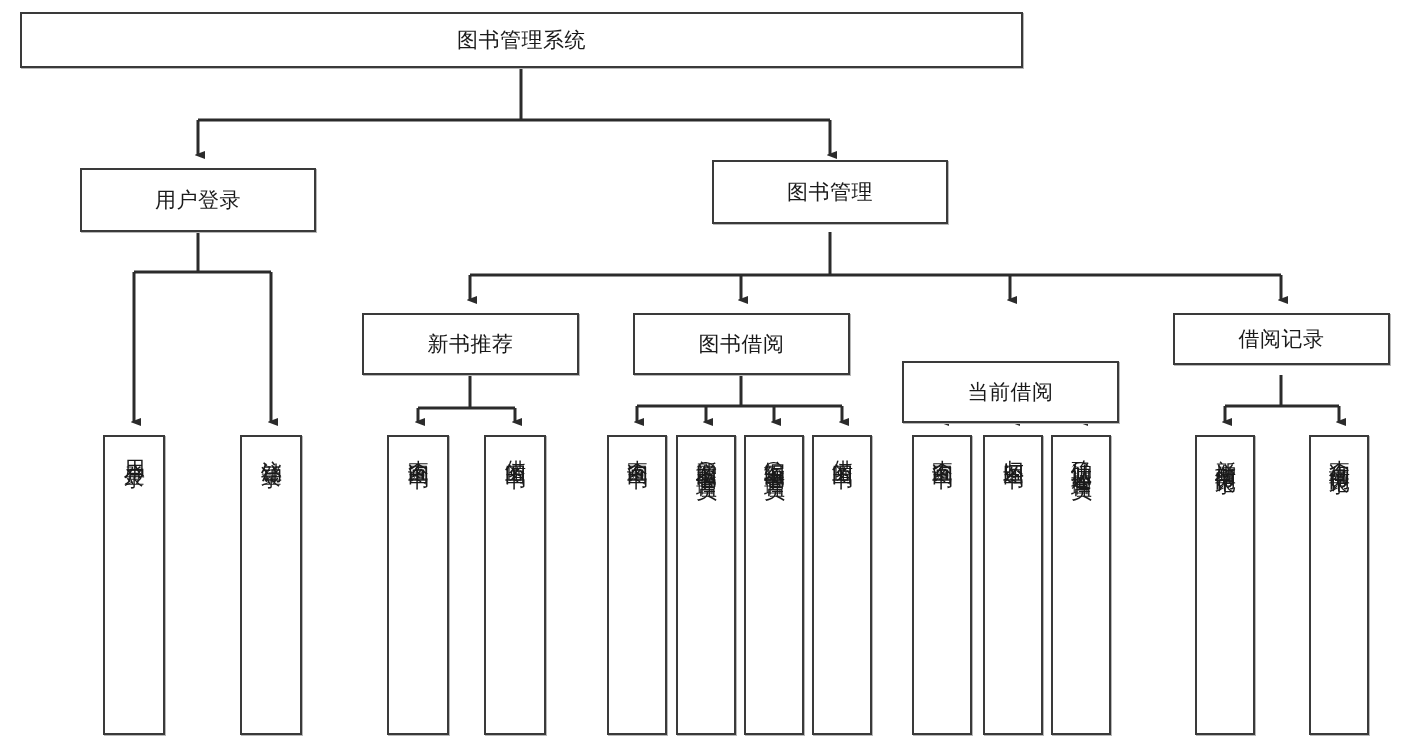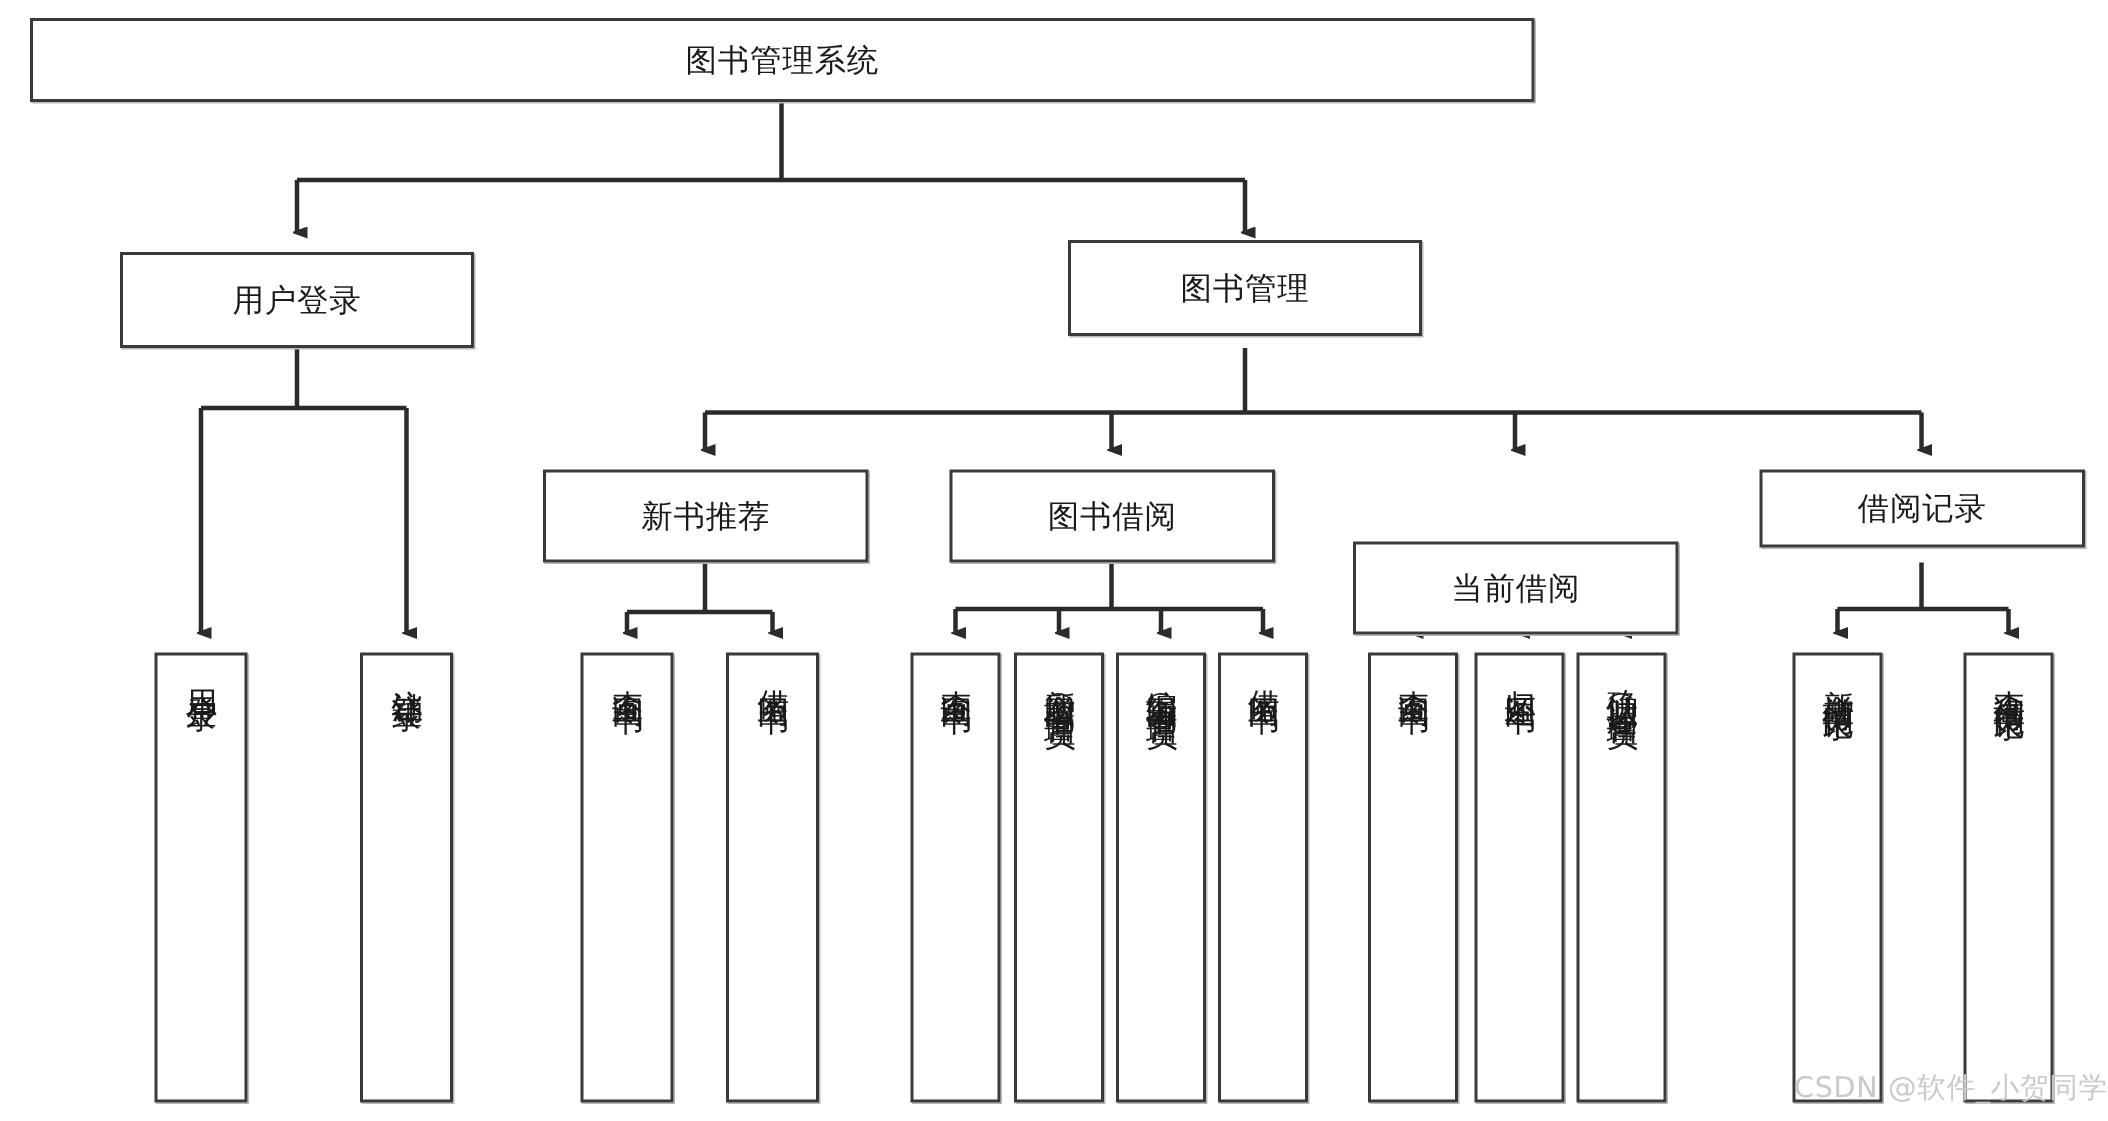--- a/index.html
+++ b/index.html
@@ -178,15 +178,14 @@
     <span class="v-label">确认归还（管理员）</span>
   </div>
 
   <div class="node v-node" style="left:1195px; top:435px; width:60px; height:300px;">
     <span class="v-label">新增借阅记录</span>
   </div>
   <div class="node v-node" style="left:1309px; top:435px; width:60px; height:300px;">
     <span class="v-label">查询借阅记录</span>
   </div>
 
-  <div class="watermark" style="left:1196px; top:712px;">CSDN @软件_小贺同学</div>
 
 </div>
 
 </body></html>

